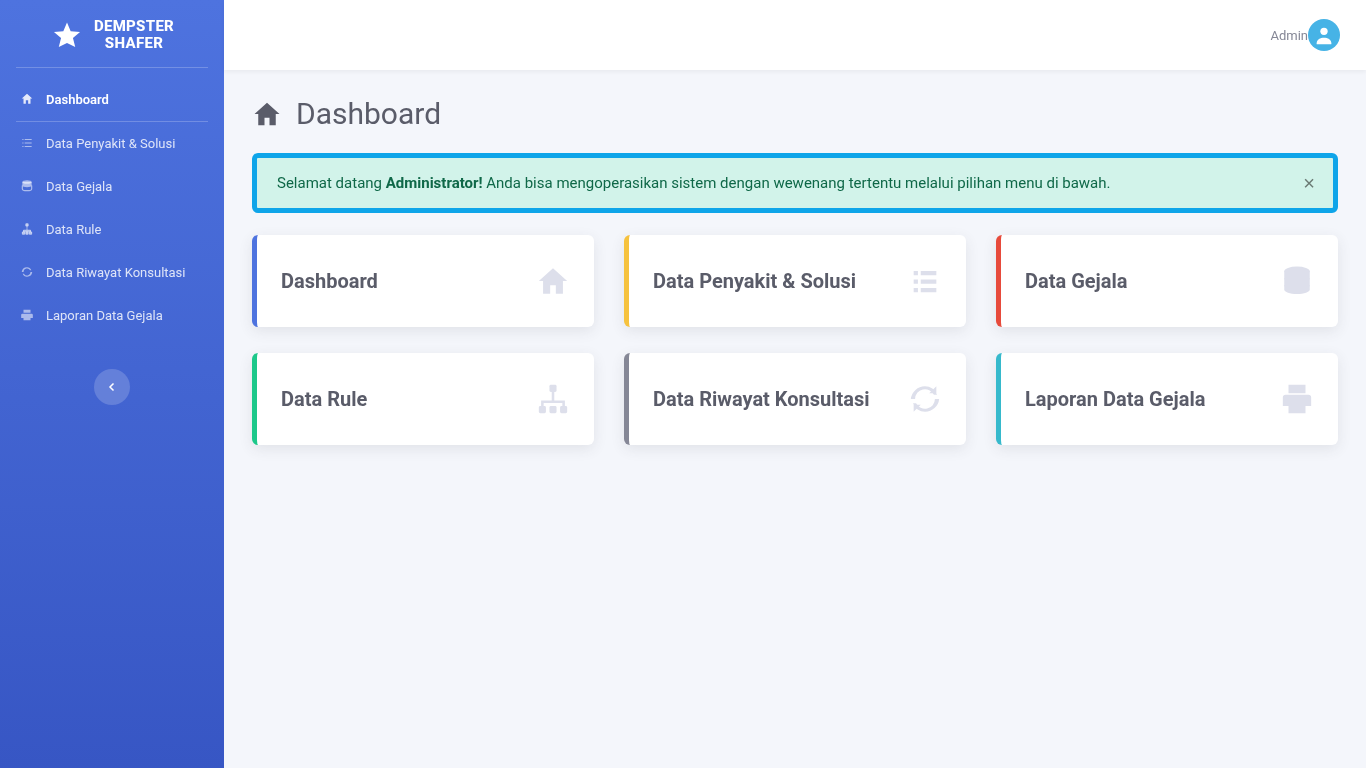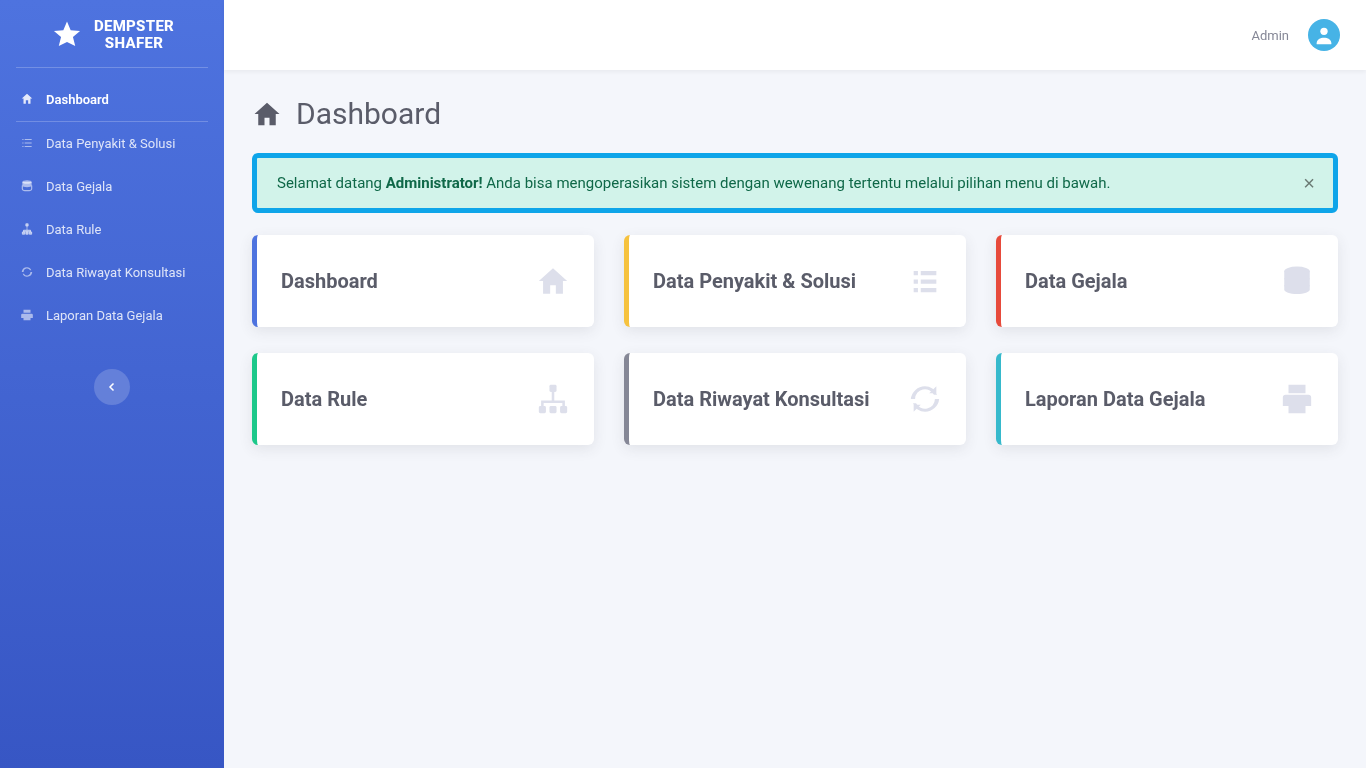--- a/index.html
+++ b/index.html
@@ -19,21 +19,21 @@
     width: 224px;
     flex: 0 0 224px;
     background: linear-gradient(180deg,#4e73df 0%,#3756c4 100%);
     color: #fff;
     display: flex;
     flex-direction: column;
     padding-top: 0;
   }
   .brand {
     display: flex;
-    align-items: center;
+    align-items: flex-end;
     justify-content: center;
     gap: 10px;
     padding: 18px 10px 14px;
   }
   .brand-icon svg { display:block; }
   .brand-text {
     font-weight: 800;
     font-size: 15px;
     line-height: 1.15;
     text-align: center;
@@ -76,21 +76,21 @@
     height: 70px;
     background: #fff;
     box-shadow: 0 2px 4px rgba(0,0,0,.05);
     display:flex;
     align-items:center;
     justify-content:flex-end;
     padding: 0 26px;
     position: relative;
     z-index: 2;
   }
-  .user-area { display:flex; align-items:center; gap:19px; cursor:pointer;}
+  .user-area { display:flex; align-items:center; gap:0; cursor:pointer;}
   .user-name { color:#858796; font-size:13px;}
   .avatar {
     width:32px; height:32px; border-radius:50%;
     background:#46b3e6;
     display:flex; align-items:center; justify-content:center;
   }
 
   .content { padding: 26px 28px; overflow:auto;}
   .page-title-row { display:flex; align-items:center; gap:14px; margin-bottom: 22px;}
   .page-title-row .pt-icon { color:#5a5c69; }

